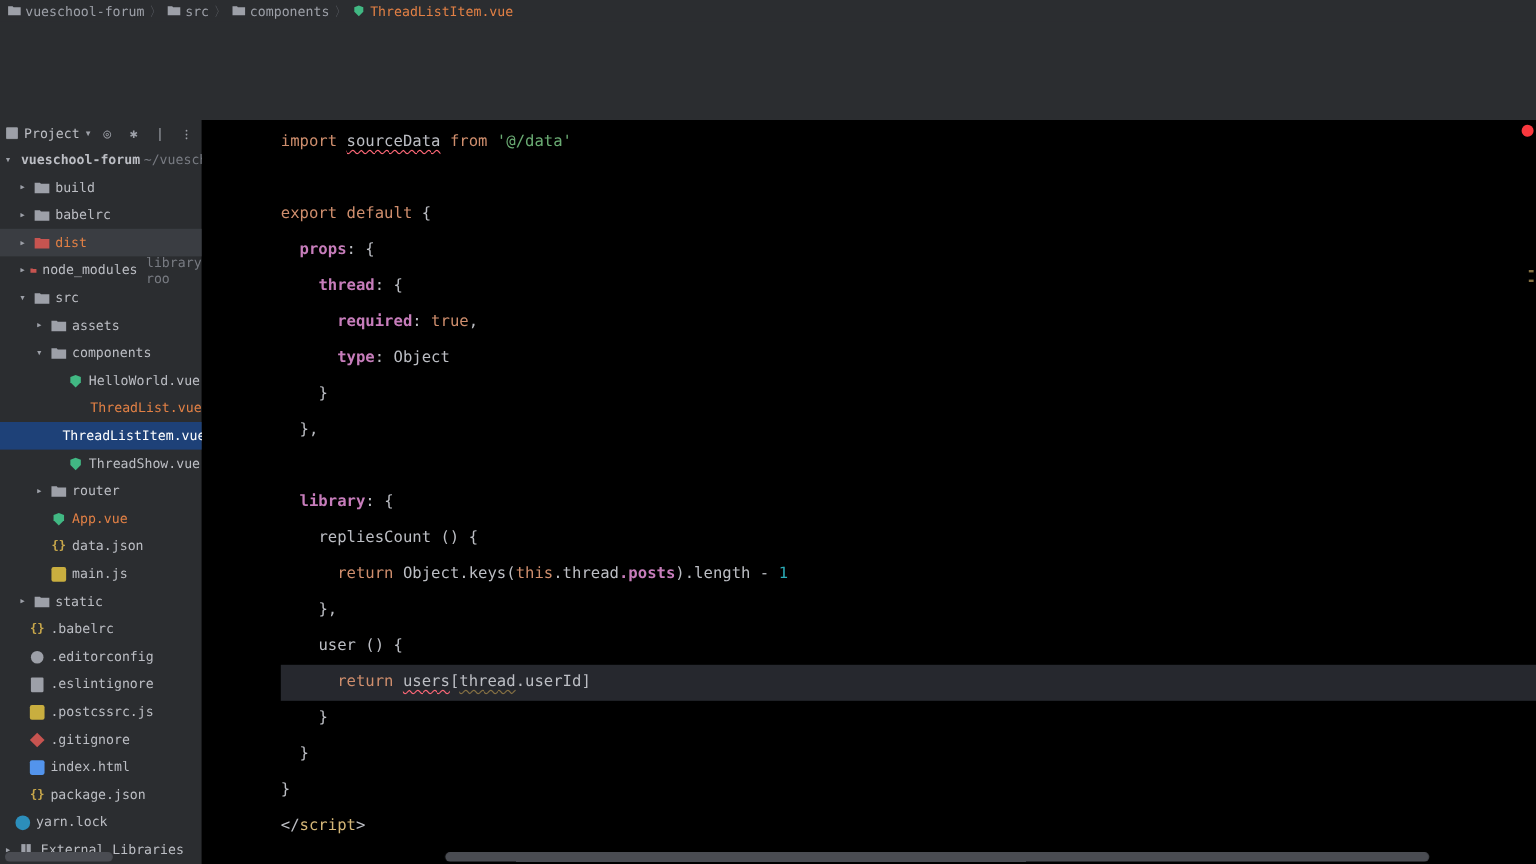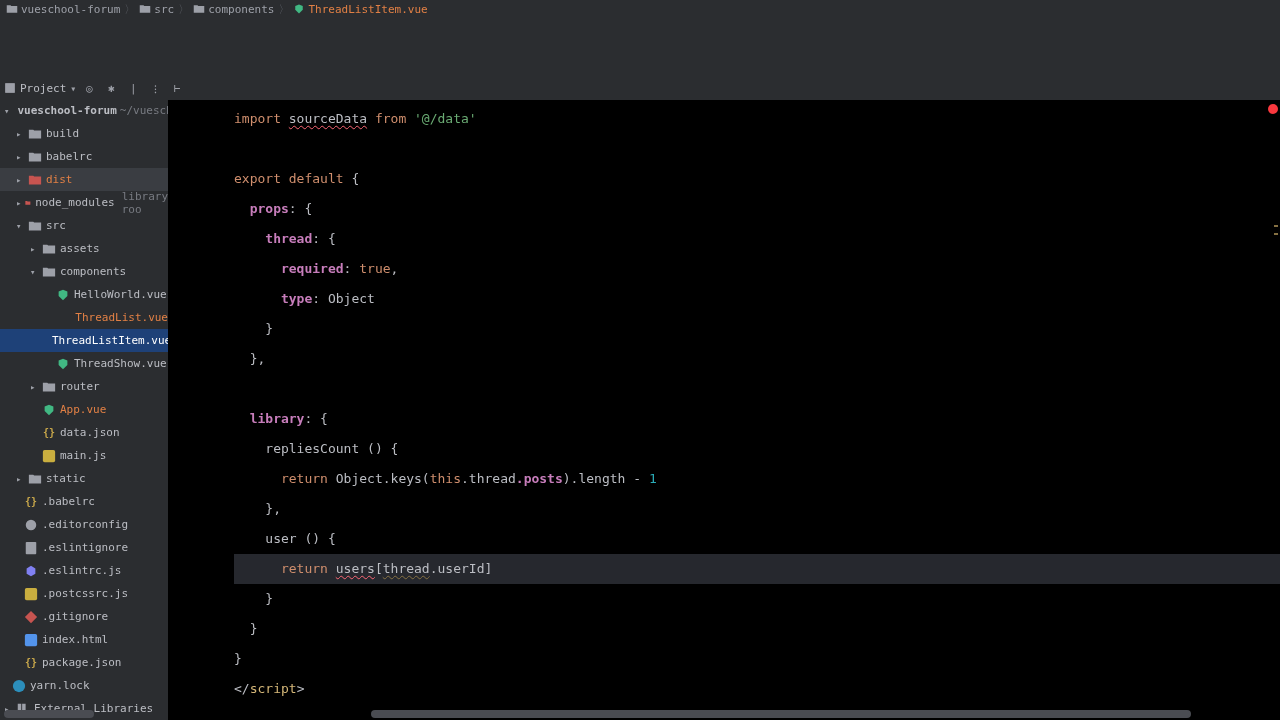--- a/index.html
+++ b/index.html
@@ -359,28 +359,20 @@
         <span class="file-icon">
             <svg viewBox="0 0 16 16">
               <rect fill="#9da0a8" x="2" y="1" width="12" height="14" rx="1"></rect>
             </svg>
           </span>
         <span class="tree-label">.eslintignore</span>
       </div>
       <div class="tree-item" style="padding-left:24px">
         <span class="file-icon">
             <svg viewBox="0 0 16 16">
-              <path fill="#8080f2" d="M8 2L3 5v6l5 3 5-3V5z"></path>
-            </svg>
-          </span>
-        <span class="tree-label">.eslintrc.js</span>
-      </div>
-      <div class="tree-item" style="padding-left:24px">
-        <span class="file-icon">
-            <svg viewBox="0 0 16 16">
               <rect class="js-svg" x="1" y="1" width="14" height="14" rx="2"></rect>
             </svg>
           </span>
         <span class="tree-label">.postcssrc.js</span>
       </div>
       <div class="tree-item" style="padding-left:24px">
         <span class="file-icon">
             <svg viewBox="0 0 16 16">
               <path class="git-svg" d="M8 1l7 7-7 7-7-7z"></path>
             </svg>

